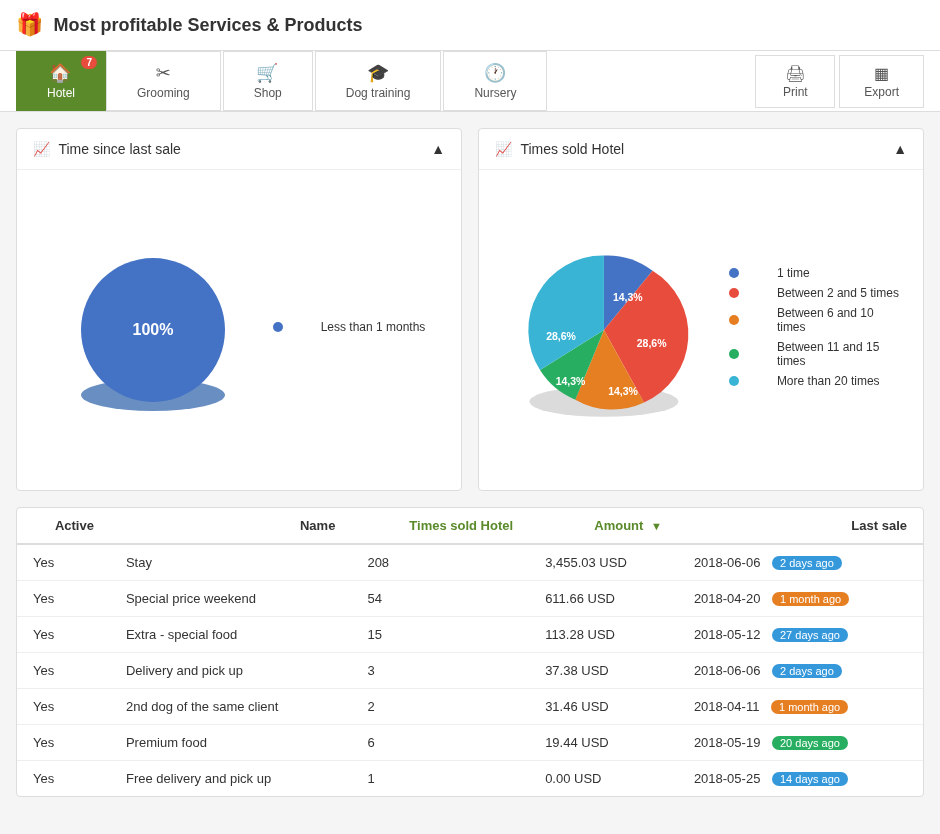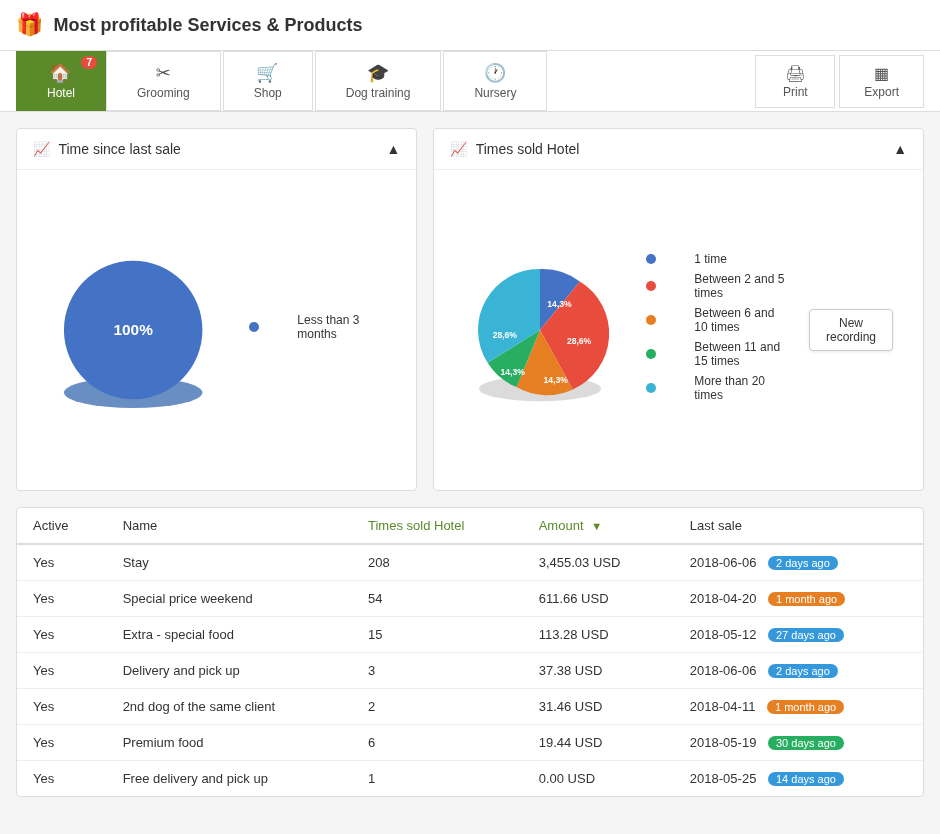--- a/index.html
+++ b/index.html
@@ -40,21 +40,21 @@
     .legend { font-size: 12px; }
     .legend-item { display: flex; align-items: center; margin-bottom: 6px; gap: 32px; }
     .legend-dot { width: 10px; height: 10px; border-radius: 50%; margin-right: 6px; flex-shrink: 0; }
     
     .new-recording-btn { text-align: center; padding: 10px; }
     .new-recording-btn button { background: #fff; border: 1px solid #ccc; padding: 6px 16px; border-radius: 4px; cursor: pointer; font-size: 12px; color: #333; box-shadow: 0 1px 3px rgba(0,0,0,0.1); }
     
     .table-section { background: #fff; margin: 0 16px 16px; border: 1px solid #ddd; border-radius: 4px; }
     table { width: 100%; border-collapse: collapse; }
     thead tr { border-bottom: 2px solid #ddd; }
-    th { padding: 10px 16px; text-align: left; font-weight: 400; color: #333; font-size: 13px; }
+    th { padding: 10px 16px; text-align: right; font-weight: 700; color: #333; font-size: 13px; }
     th .sort-arrow { margin-left: 4px; font-size: 11px; }
     td { padding: 10px 16px; border-bottom: 1px solid #eee; font-size: 13px; }
     tr:last-child td { border-bottom: none; }
     
     .badge-tag { display: inline-block; padding: 1px 8px; border-radius: 8px; font-size: 11px; color: #fff; margin-left: 8px; }
     .badge-blue { background: #3498db; }
     .badge-orange { background: #e67e22; }
     .badge-green { background: #27ae60; }
   </style>
 </head>
@@ -114,21 +114,21 @@
       <div class="pie-container-left">
         <svg class="pie-svg-left" viewBox="0 0 200 200">
 
           <ellipse cx="100" cy="165" rx="72" ry="16" fill="#2a5ea8" opacity="0.7"></ellipse>
           <circle cx="100" cy="100" r="72" fill="#4472C4"></circle>
           <text x="100" y="105" text-anchor="middle" fill="white" font-size="16" font-weight="bold">100%</text>
         </svg>
         <div class="legend">
           <div class="legend-item">
             <div class="legend-dot" style="background:#4472C4;"></div>
-            <span>Less than 3 months</span>
+            <span>Less than 1 months</span>
           </div>
         </div>
       </div>
     </div>
   </div>
 
   <div class="chart-card">
     <div class="chart-header">
       <span class="chart-title">
         <span class="chart-title-icon">📈</span>
@@ -173,23 +173,20 @@
           </div>
           <div class="legend-item">
             <div class="legend-dot" style="background:#27AE60;"></div>
             <span>Between 11 and 15 times</span>
           </div>
           <div class="legend-item">
             <div class="legend-dot" style="background:#3AB4D4;"></div>
             <span>More than 20 times</span>
           </div>
         </div>
-      </div>
-      <div class="new-recording-btn">
-        <button>New recording</button>
       </div>
     </div>
   </div>
 </div>
 
 <div class="table-section">
   <table>
     <thead>
       <tr>
         <th>Active</th>
@@ -255,21 +252,21 @@
       <span class="badge-tag badge-orange">1 month ago</span>
     </td>
   </tr>
         <tr>
     <td>Yes</td>
     <td>Premium food</td>
     <td>6</td>
     <td>19.44 USD</td>
     <td>
       2018-05-19
-      <span class="badge-tag badge-green">30 days ago</span>
+      <span class="badge-tag badge-green">20 days ago</span>
     </td>
   </tr>
         <tr>
     <td>Yes</td>
     <td>Free delivery and pick up</td>
     <td>1</td>
     <td>0.00 USD</td>
     <td>
       2018-05-25
       <span class="badge-tag badge-blue">14 days ago</span>

